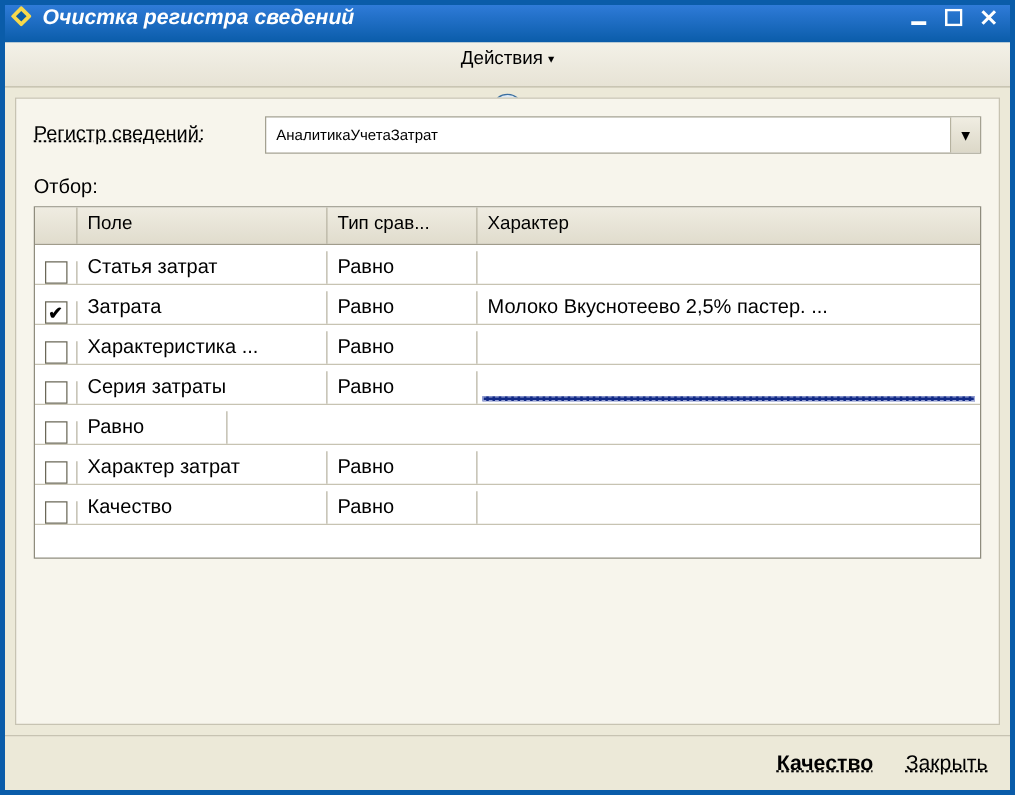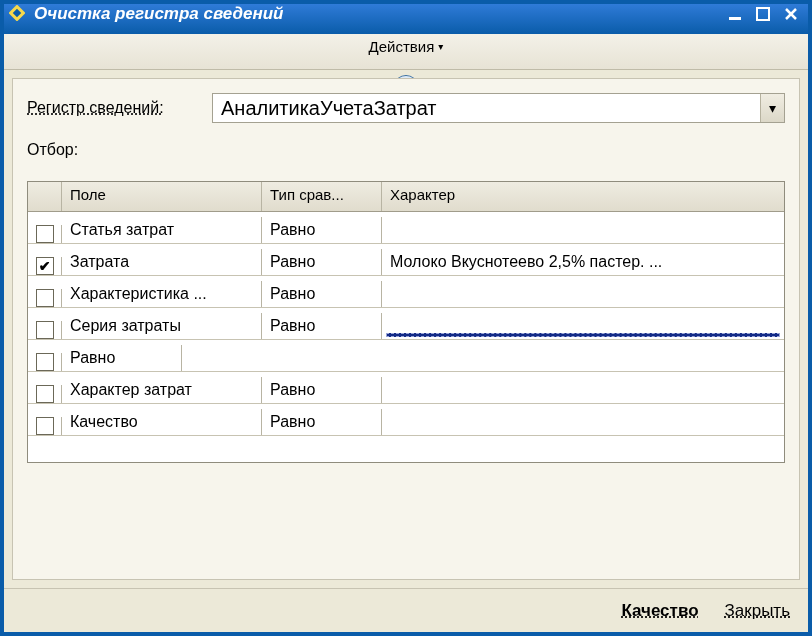--- a/index.html
+++ b/index.html
@@ -112,33 +112,33 @@
     flex: 1;
     height: 30px;
     border: 1px solid #a4a191;
     background: #fff;
     display: flex; align-items: center;
     position: relative;
   }
   .reg-value {
     flex: 1;
     padding: 0 8px;
-    font-size: 20px;
+    font-size: 12px;
   }
   .reg-dd {
     width: 24px; height: 100%;
     background: linear-gradient(#f0ede2,#dcd8c8);
     border-left: 1px solid #b6b29f;
     display: flex; align-items: center; justify-content: center;
     cursor: pointer;
   }
 
   .filter-label {
     font-size: 16px;
-    margin-bottom: 22px;
+    margin-bottom: 6px;
   }
 
   .grid {
     border: 1px solid #8f8c7d;
     background: #fff;
     display: flex; flex-direction: column;
     height: 282px;
   }
   .grid-header {
     display: flex;

